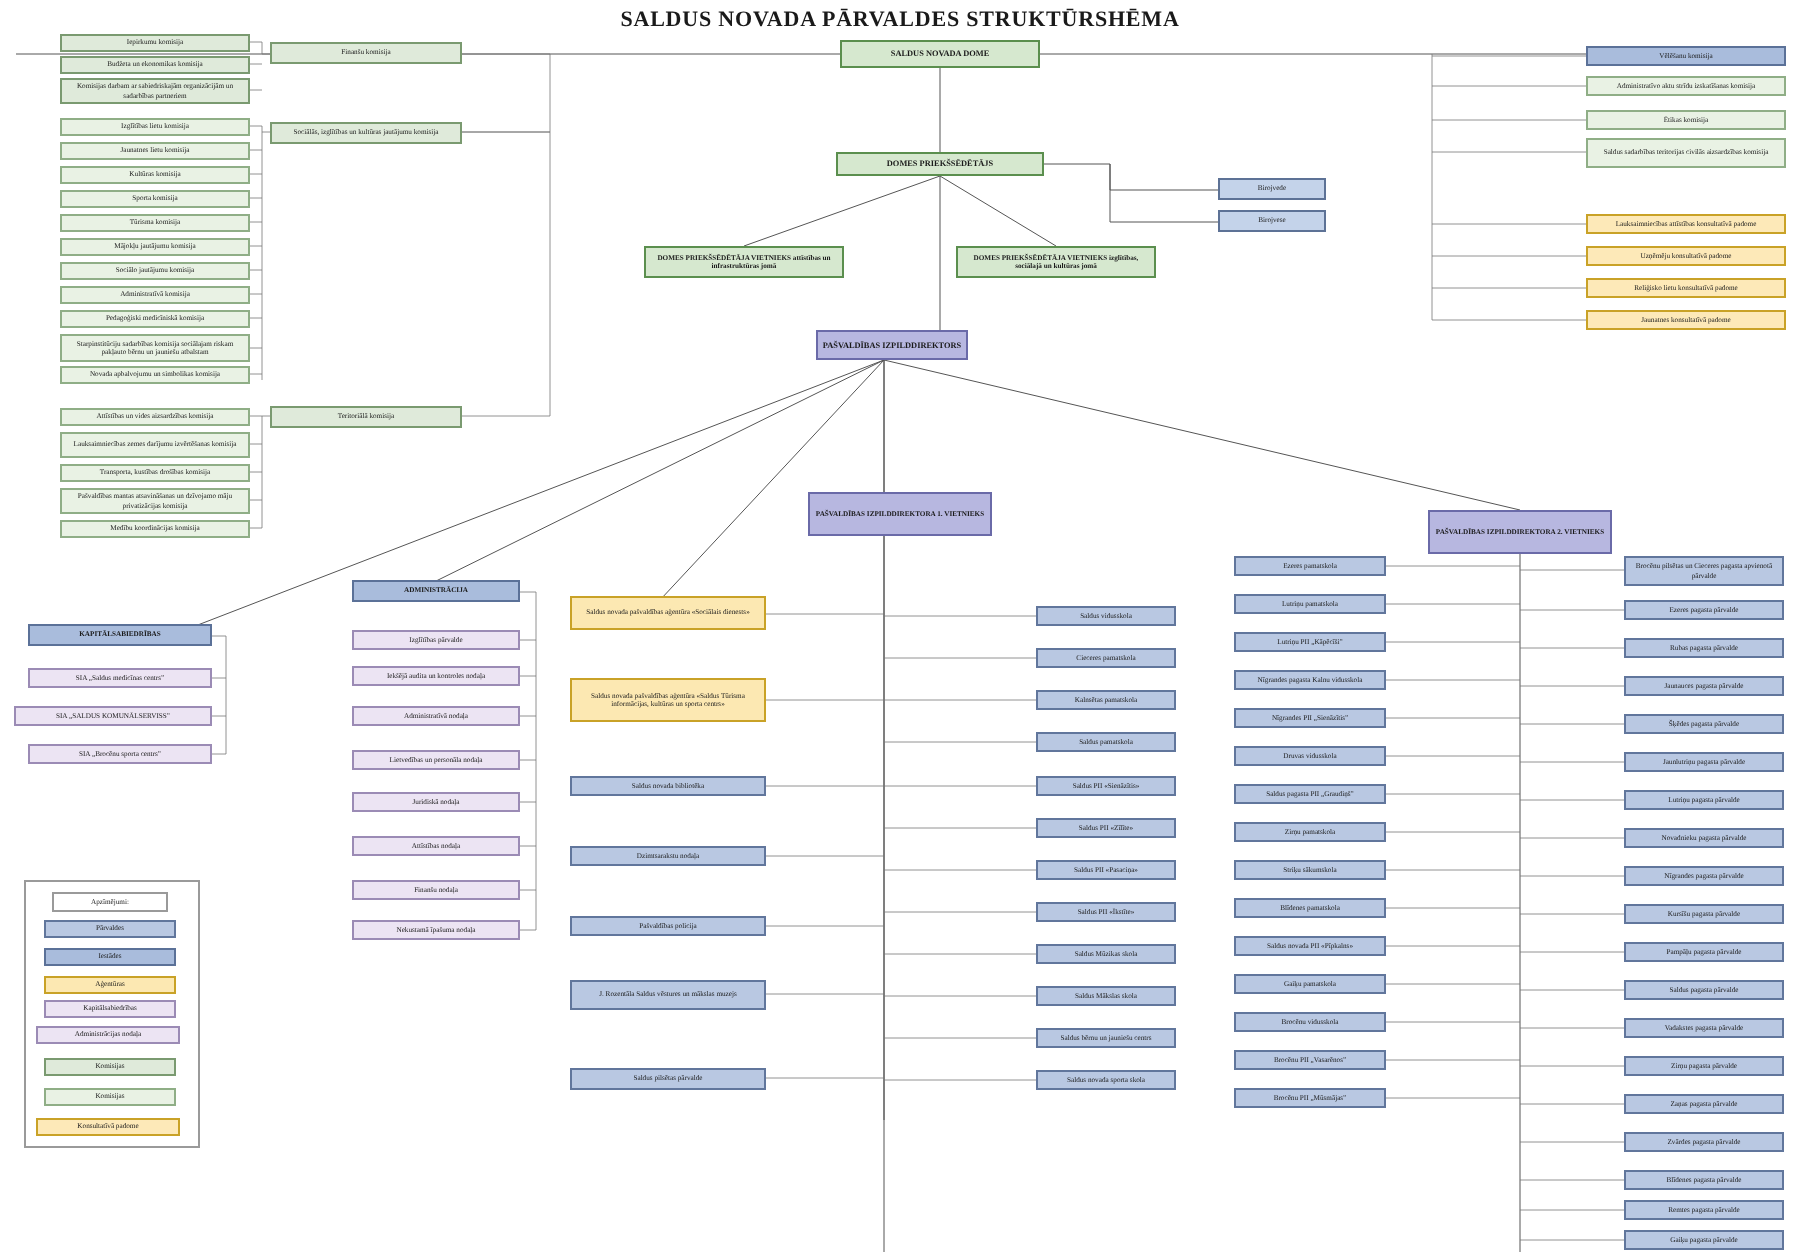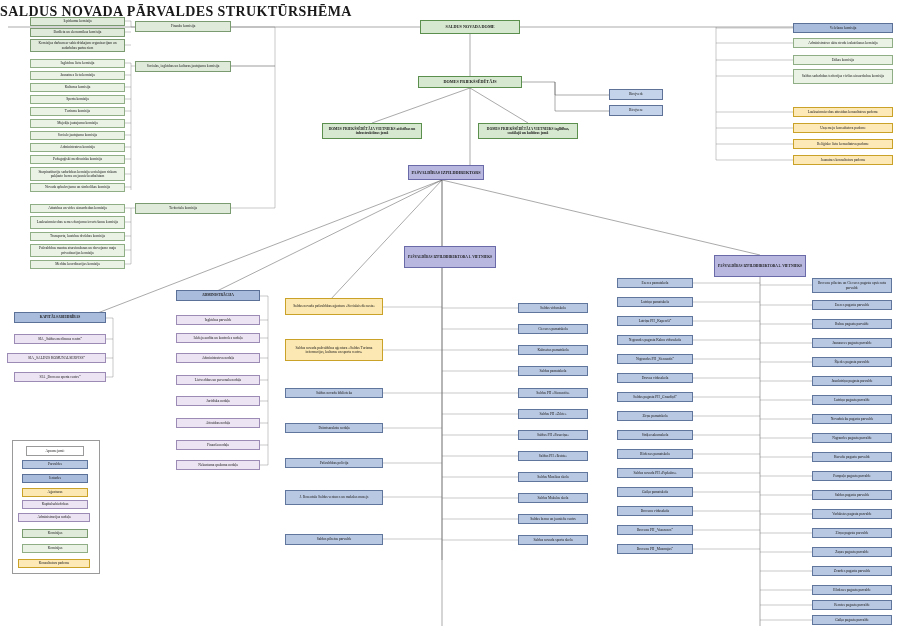--- a/index.html
+++ b/index.html
@@ -7,23 +7,23 @@
     width:900px;height:626px;
     background:#ffffff;
     font-family:"Liberation Serif", serif;
     position:relative;
     overflow:hidden;
     color:#1a1a1a;
   }
   #chart{position:absolute;inset:0;}
   svg.lines{position:absolute;left:0;top:0;width:900px;height:626px;pointer-events:none;}
   .title{
-    position:absolute;left:0;top:4px;width:900px;
+    position:absolute;left:0;top:4px;width:900px;text-align:center;
     font-family:"Liberation Serif", serif;
-    font-weight:bold;font-size:14px;letter-spacing:.4px;
+    font-weight:bold;font-size:11px;letter-spacing:.4px;
   }
   .box{
     position:absolute;
     box-sizing:border-box;
     border:1px solid #6f6f6f;
     display:flex;align-items:center;justify-content:center;
     text-align:center;
     font-size:3.6px;
     line-height:1.22;
     padding:0 1px;

